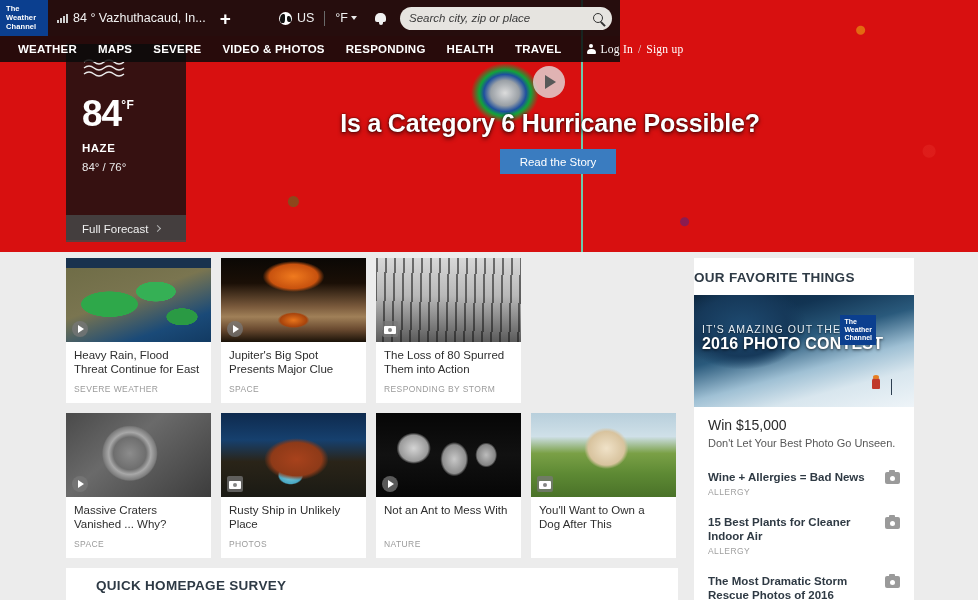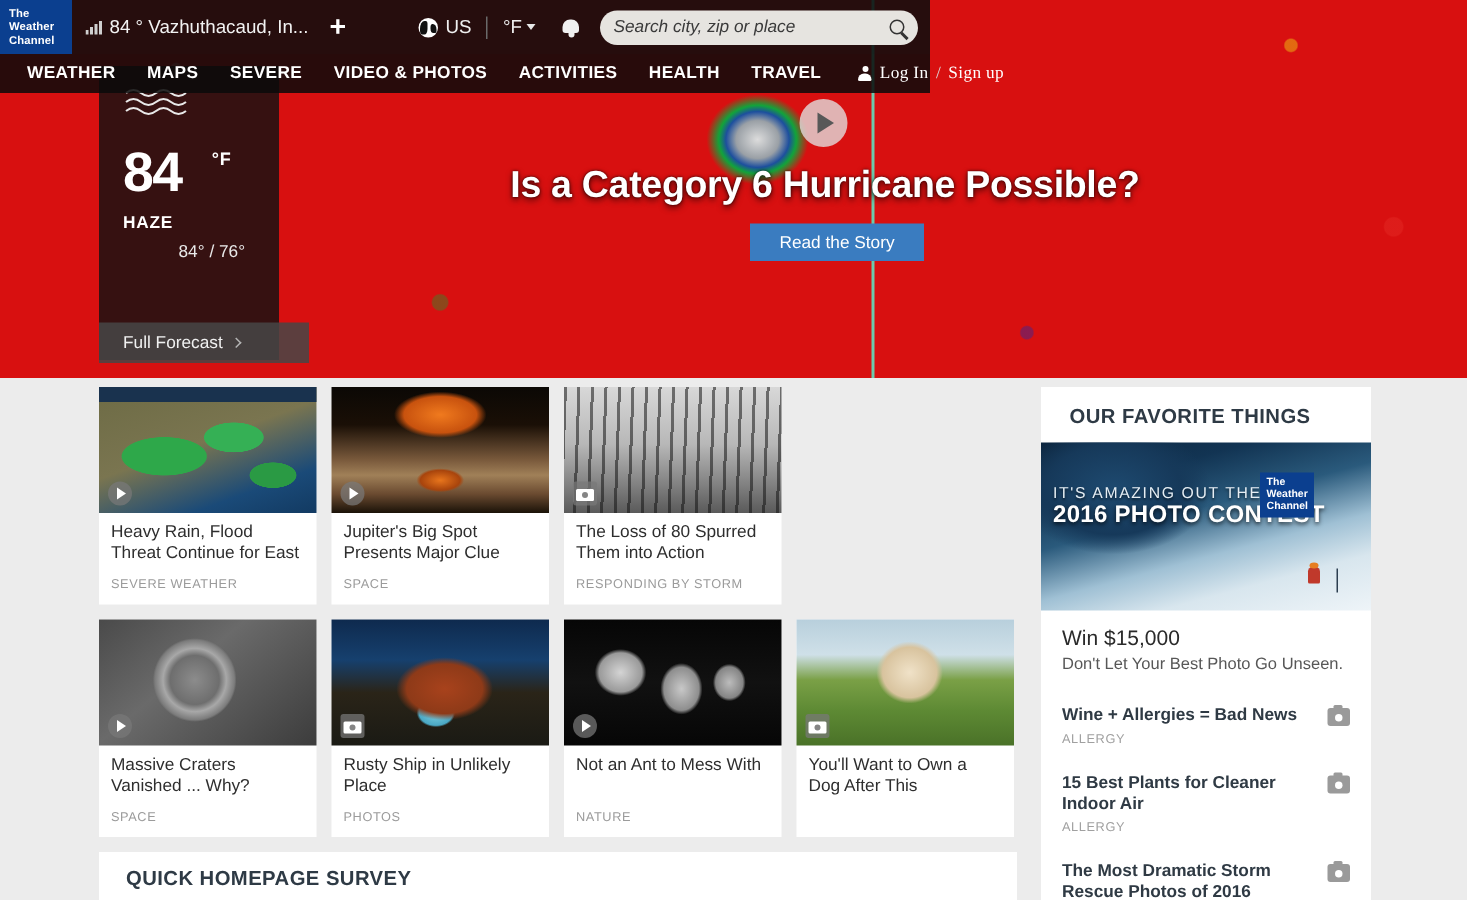--- a/index.html
+++ b/index.html
@@ -290,21 +290,20 @@
     padding: 14px 0 0 16px;
   }
   .wave-icon {
     width: 44px; height: 20px;
     margin-bottom: 14px;
   }
   .temp-line {
     display: flex;
     align-items: flex-start;
     color: #fff;
-    gap: 20px;
   }
   .temp-big {
     font-size: 37px;
     font-weight: bold;
     line-height: 36px;
     letter-spacing: -1px;
   }
   .temp-unit {
     font-size: 12px;
     font-weight: bold;
@@ -315,26 +314,25 @@
     color: #fff;
     font-size: 11.5px;
     font-weight: bold;
     letter-spacing: .5px;
     margin-top: 10px;
   }
   .hilo {
     color: #e9e9e9;
     font-size: 11.5px;
     margin-top: 7px;
-    margin-left: 37px;
   }
   .forecast-bar {
     position: absolute;
     left: 66px; top: 215px;
-    width: 140px;
+    width: 120px;
     height: 27px;
     background: rgba(70,70,70,.85);
     display: flex;
     align-items: center;
     padding-left: 16px;
     gap: 7px;
     z-index: 21;
     cursor: pointer;
   }
   .forecast-bar span {
@@ -530,21 +528,21 @@
   }
 
   
   .sidebar {
     position: absolute;
     left: 694px; top: 6px;
     width: 220px;
     background: #fff;
   }
   .sb-head {
-    padding: 12px 14px 10px 19px;
+    padding: 12px 14px 10px 0;
     font-size: 13.5px;
     font-weight: bold;
     color: #2e3a45;
     letter-spacing: .3px;
   }
   .promo {
     width: 220px;
     height: 112px;
     position: relative;
     overflow: hidden;
@@ -664,21 +662,21 @@
     background: #fff;
   }
 
   
   .survey {
     position: absolute;
     left: 66px; top: 316px;
     width: 612px;
     height: 32px;
     background: #fff;
-    padding: 10px 0 0 18px;
+    padding: 10px 0 0 30px;
   }
   .survey-title {
     font-size: 13.5px;
     font-weight: bold;
     color: #2e3a45;
     letter-spacing: .3px;
   }
 </style>
 </head>
 <body>
@@ -728,21 +726,21 @@
       <span class="mag"></span>
     </div>
   </div>
 </div>
 
 <div class="navbar">
   <a href="#">WEATHER</a>
   <a href="#">MAPS</a>
   <a href="#">SEVERE</a>
   <a href="#">VIDEO &amp; PHOTOS</a>
-  <a href="#">ACTIVITIES</a>
+  <a href="#">RESPONDING</a>
   <a href="#">HEALTH</a>
   <a href="#">TRAVEL</a>
   <div class="auth">
     <span class="person"></span>
     <a href="#">Log In</a>
     <span class="sep">/</span>
     <a href="#">Sign up</a>
   </div>
 </div>
 

